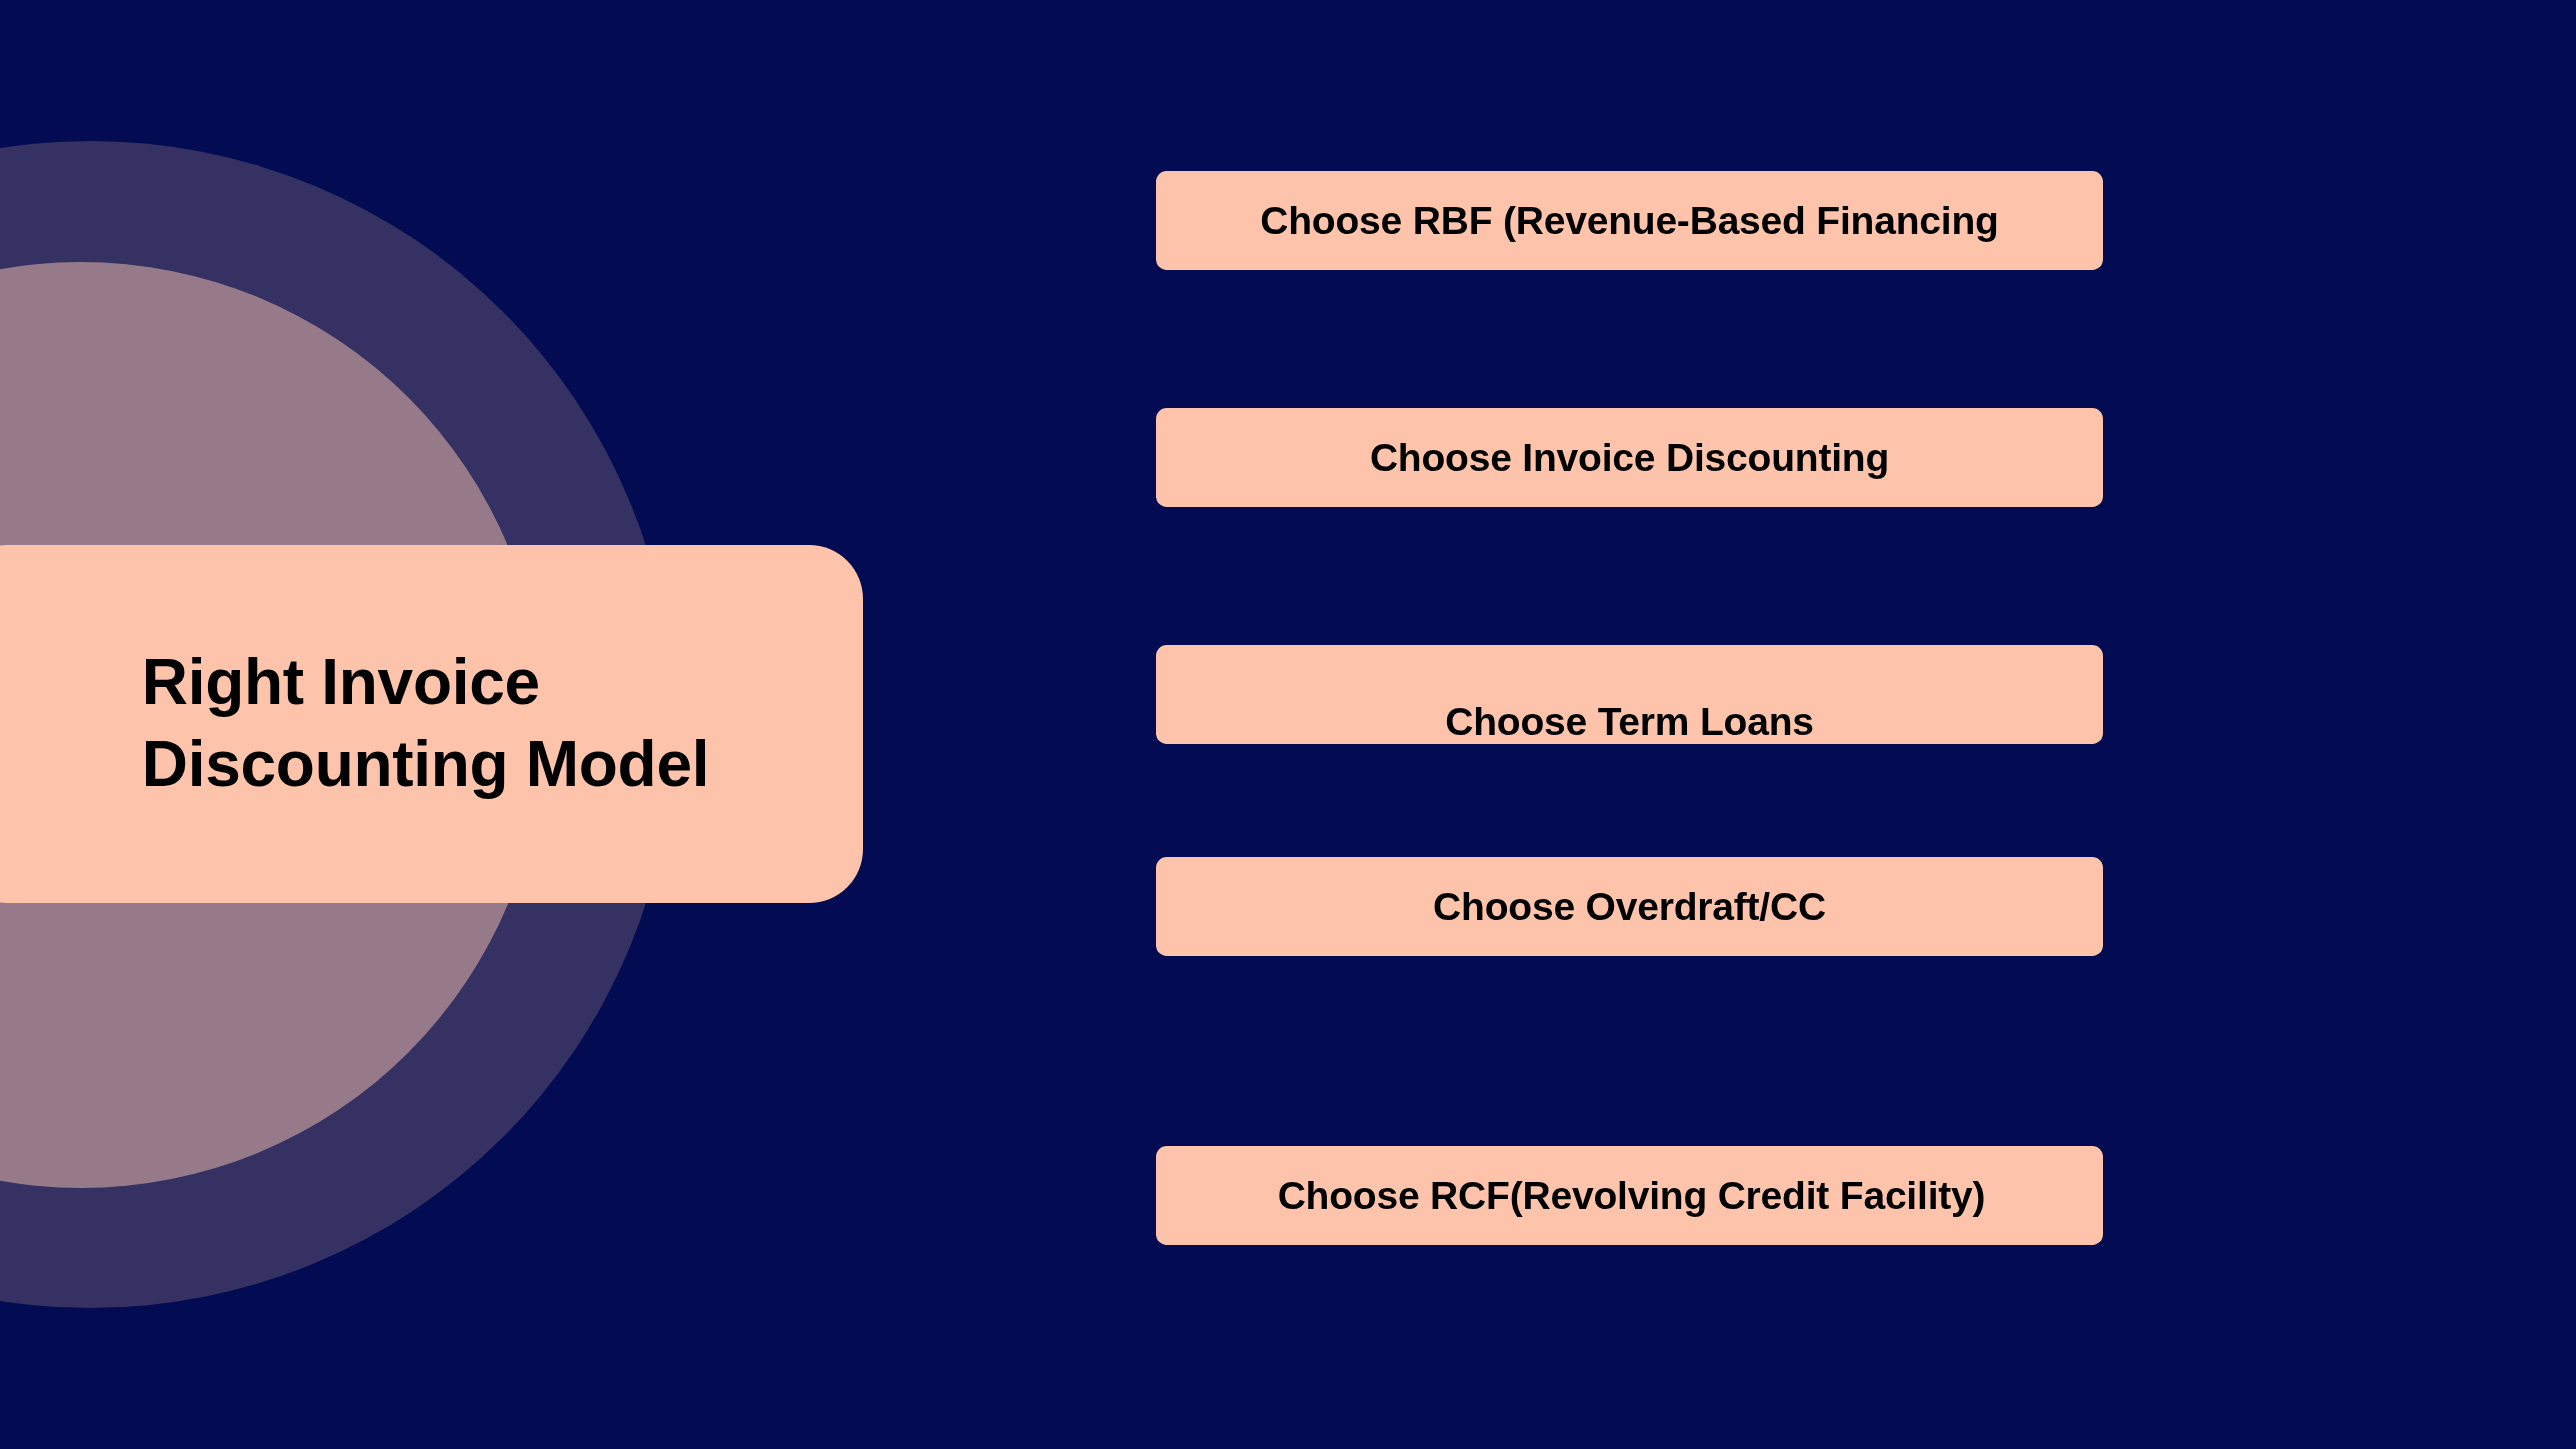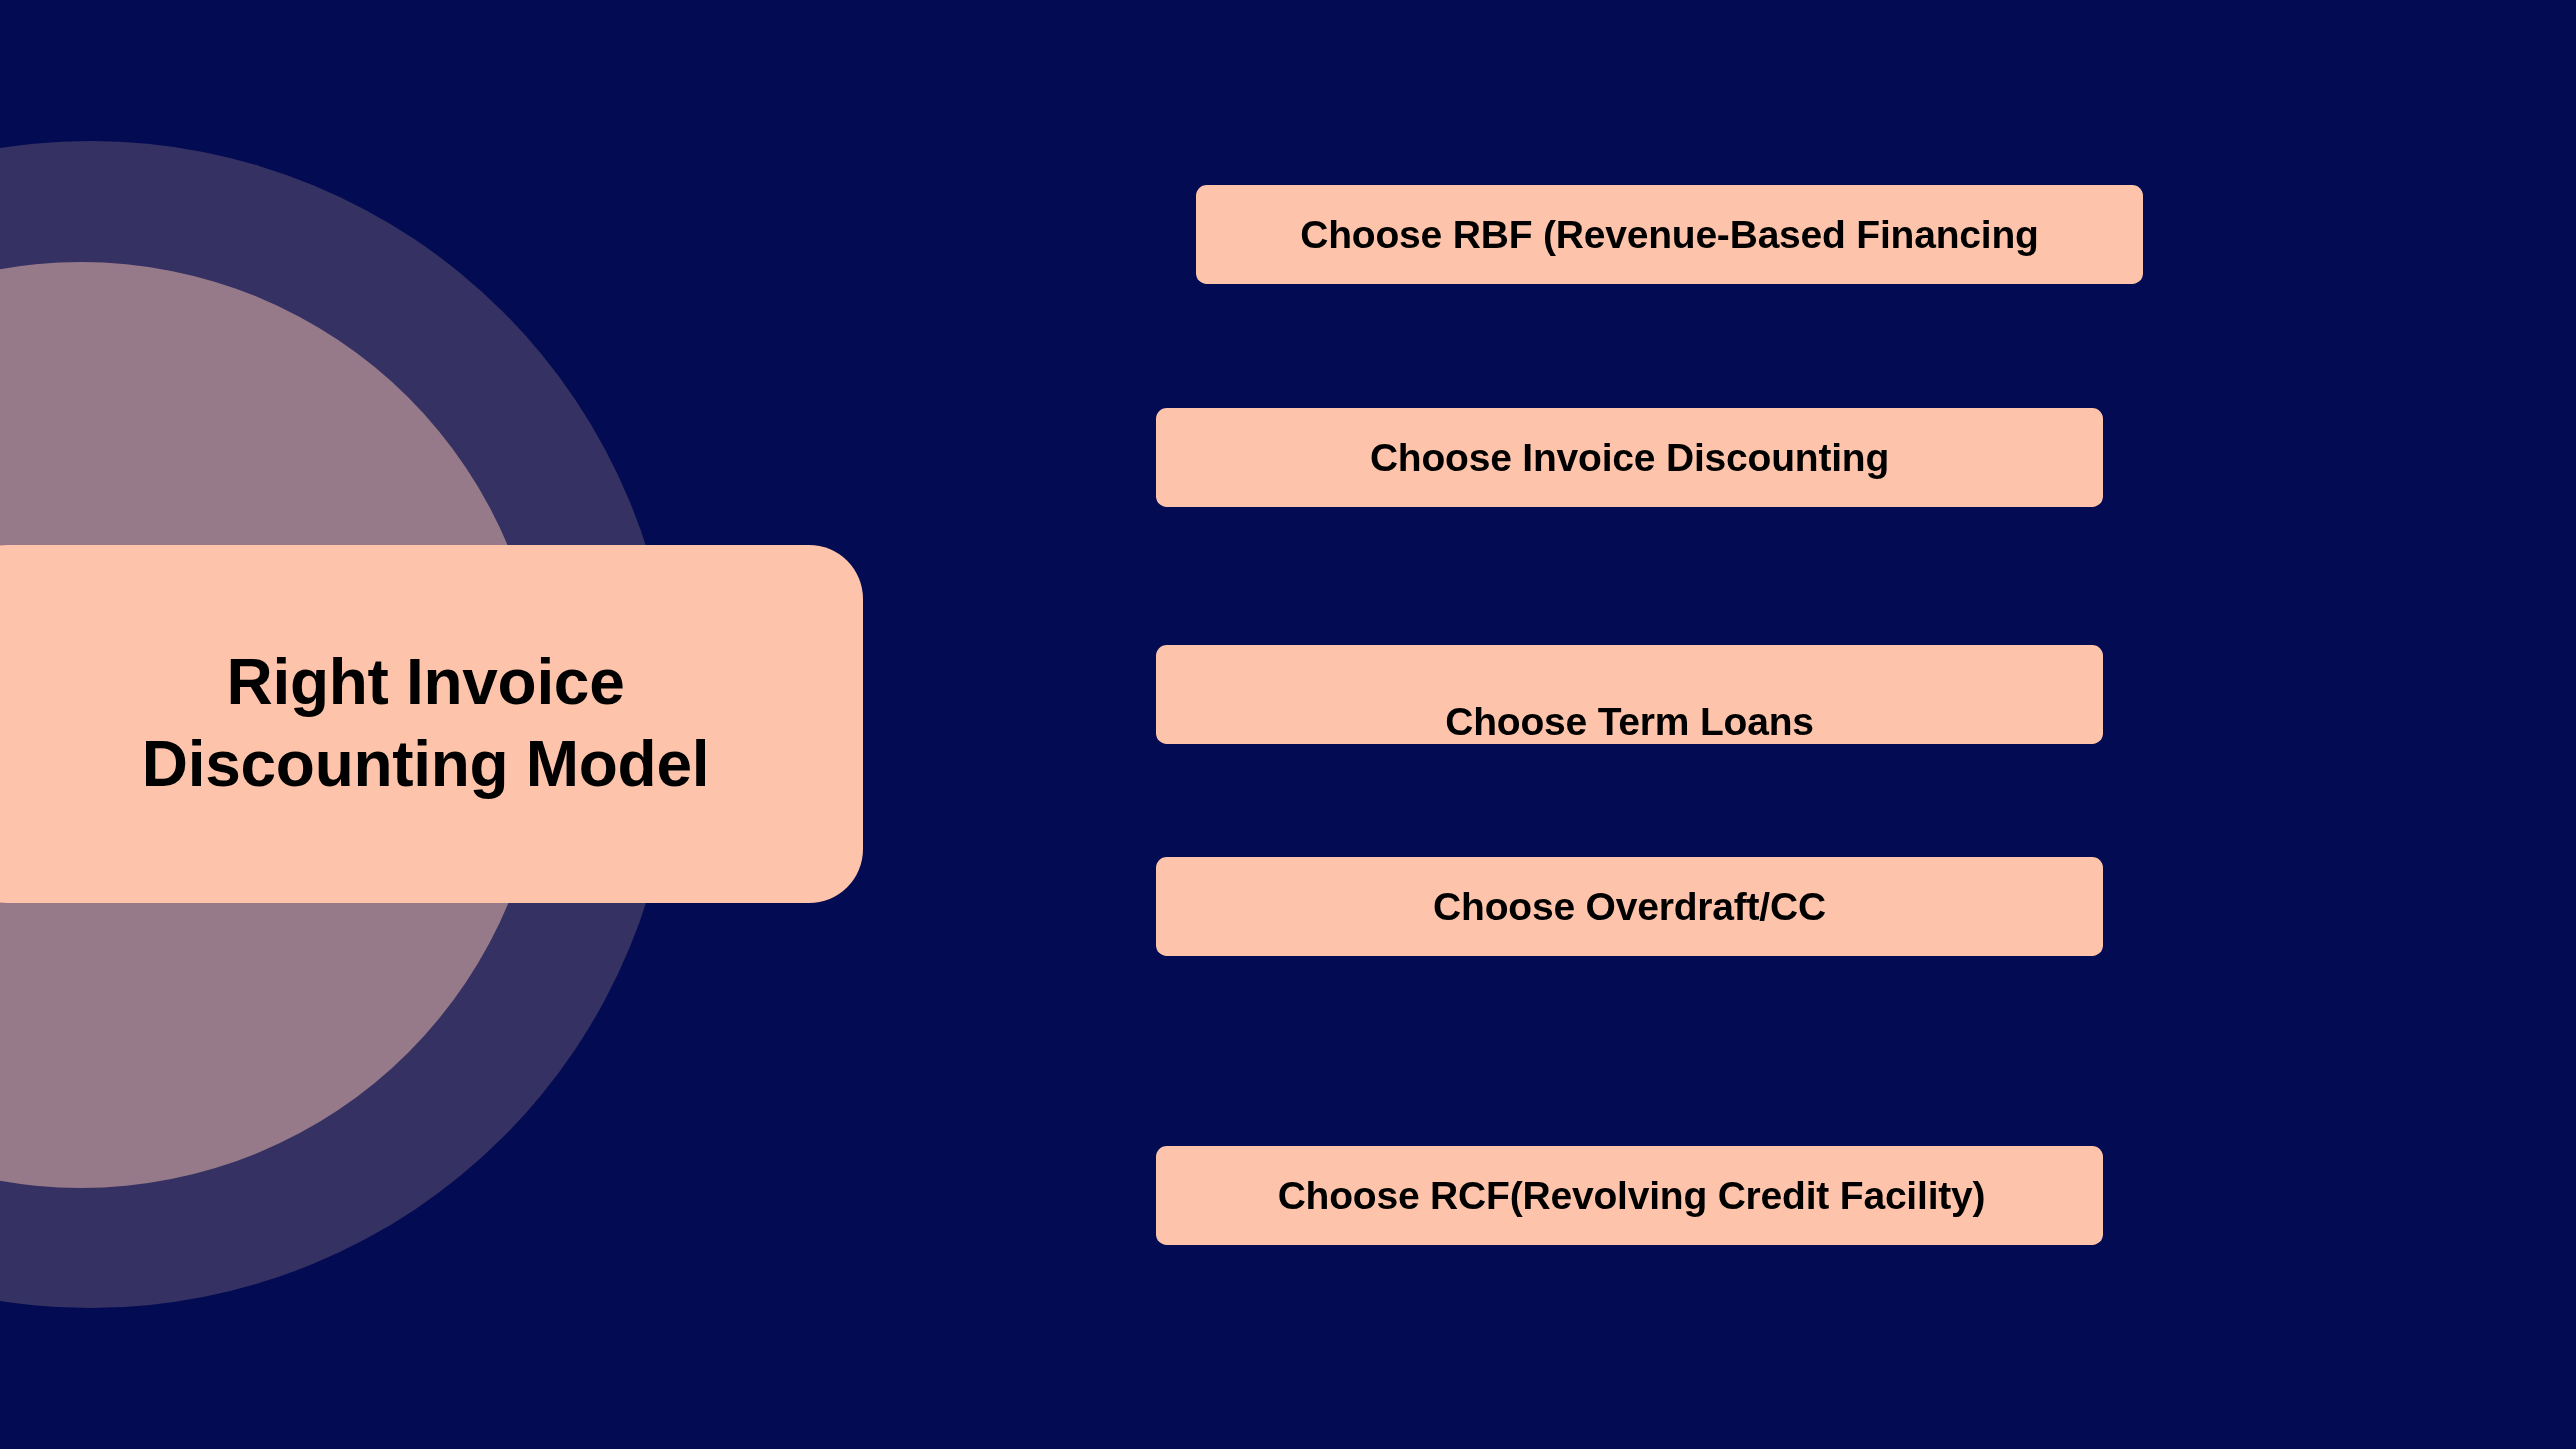--- a/index.html
+++ b/index.html
@@ -50,21 +50,21 @@
     justify-content: center;
     box-sizing: border-box;
     padding-left: 47px;
     padding-right: 12px;
   }
   #title-card-text {
     color: #000000;
     font-size: 64px;
     font-weight: 700;
     line-height: 1.28;
-    text-align: center;
+    text-align: left;
     letter-spacing: -0.3px;
     white-space: pre-line;
   }
 
   
   #options-column {
     position: absolute;
     left: 1156px;
     top: 170px;
     width: 947px;
@@ -85,21 +85,21 @@
     display: flex;
     align-items: center;
     justify-content: center;
     box-sizing: border-box;
     padding: 0 8px;
     white-space: nowrap;
     cursor: pointer;
   }
   .option-button span { pointer-events: none; }
 
-  #option-0 { top: 15px; margin-left: 40px; }
+  #option-0 { top: 1px; }
   #option-1 { top: 238px; }
   #option-2 { top: 475px; align-items: flex-end; }
   #option-3 { top: 687px; }
   #option-4 { top: 976px; padding-left: 12px; }
 </style>
 </head>
 <body>
 
 <div id="stage">
 

